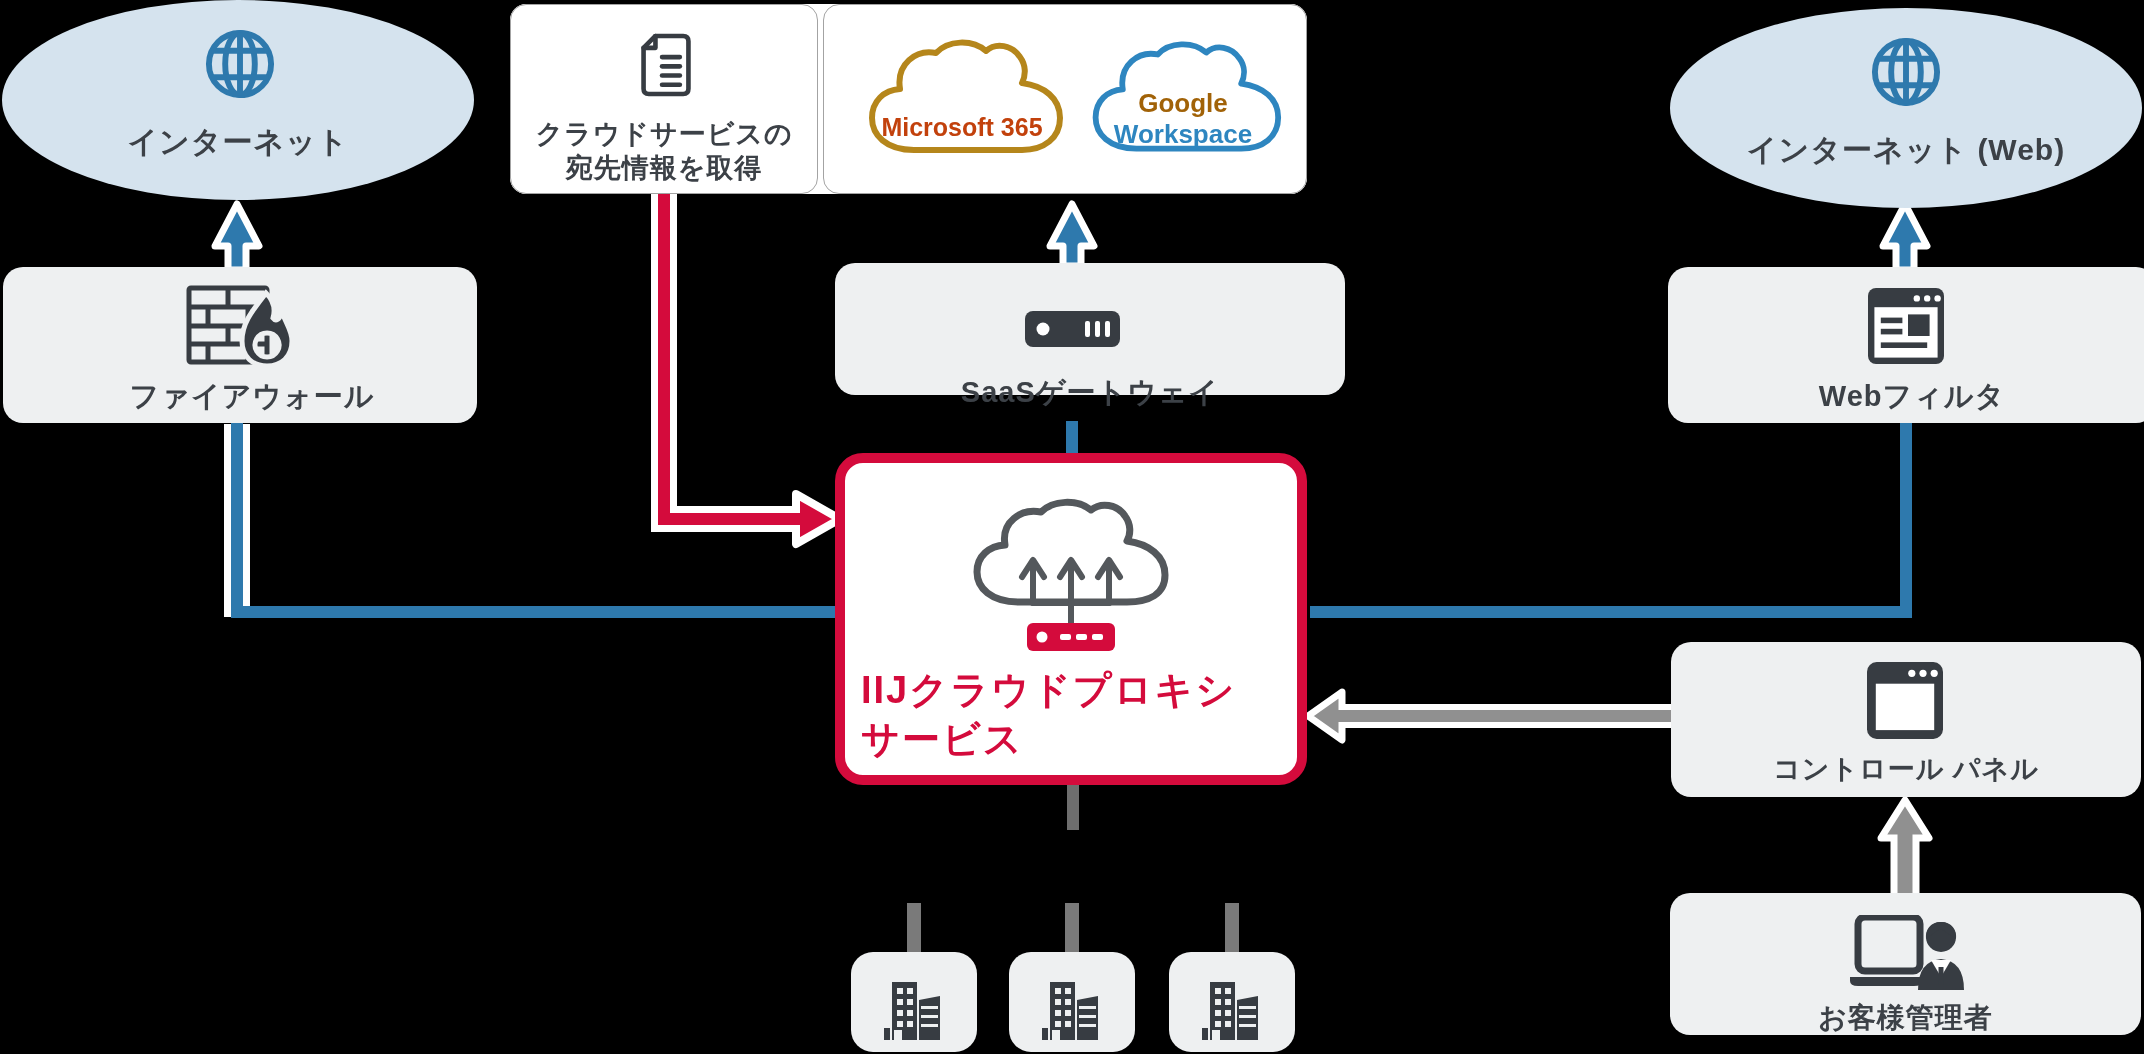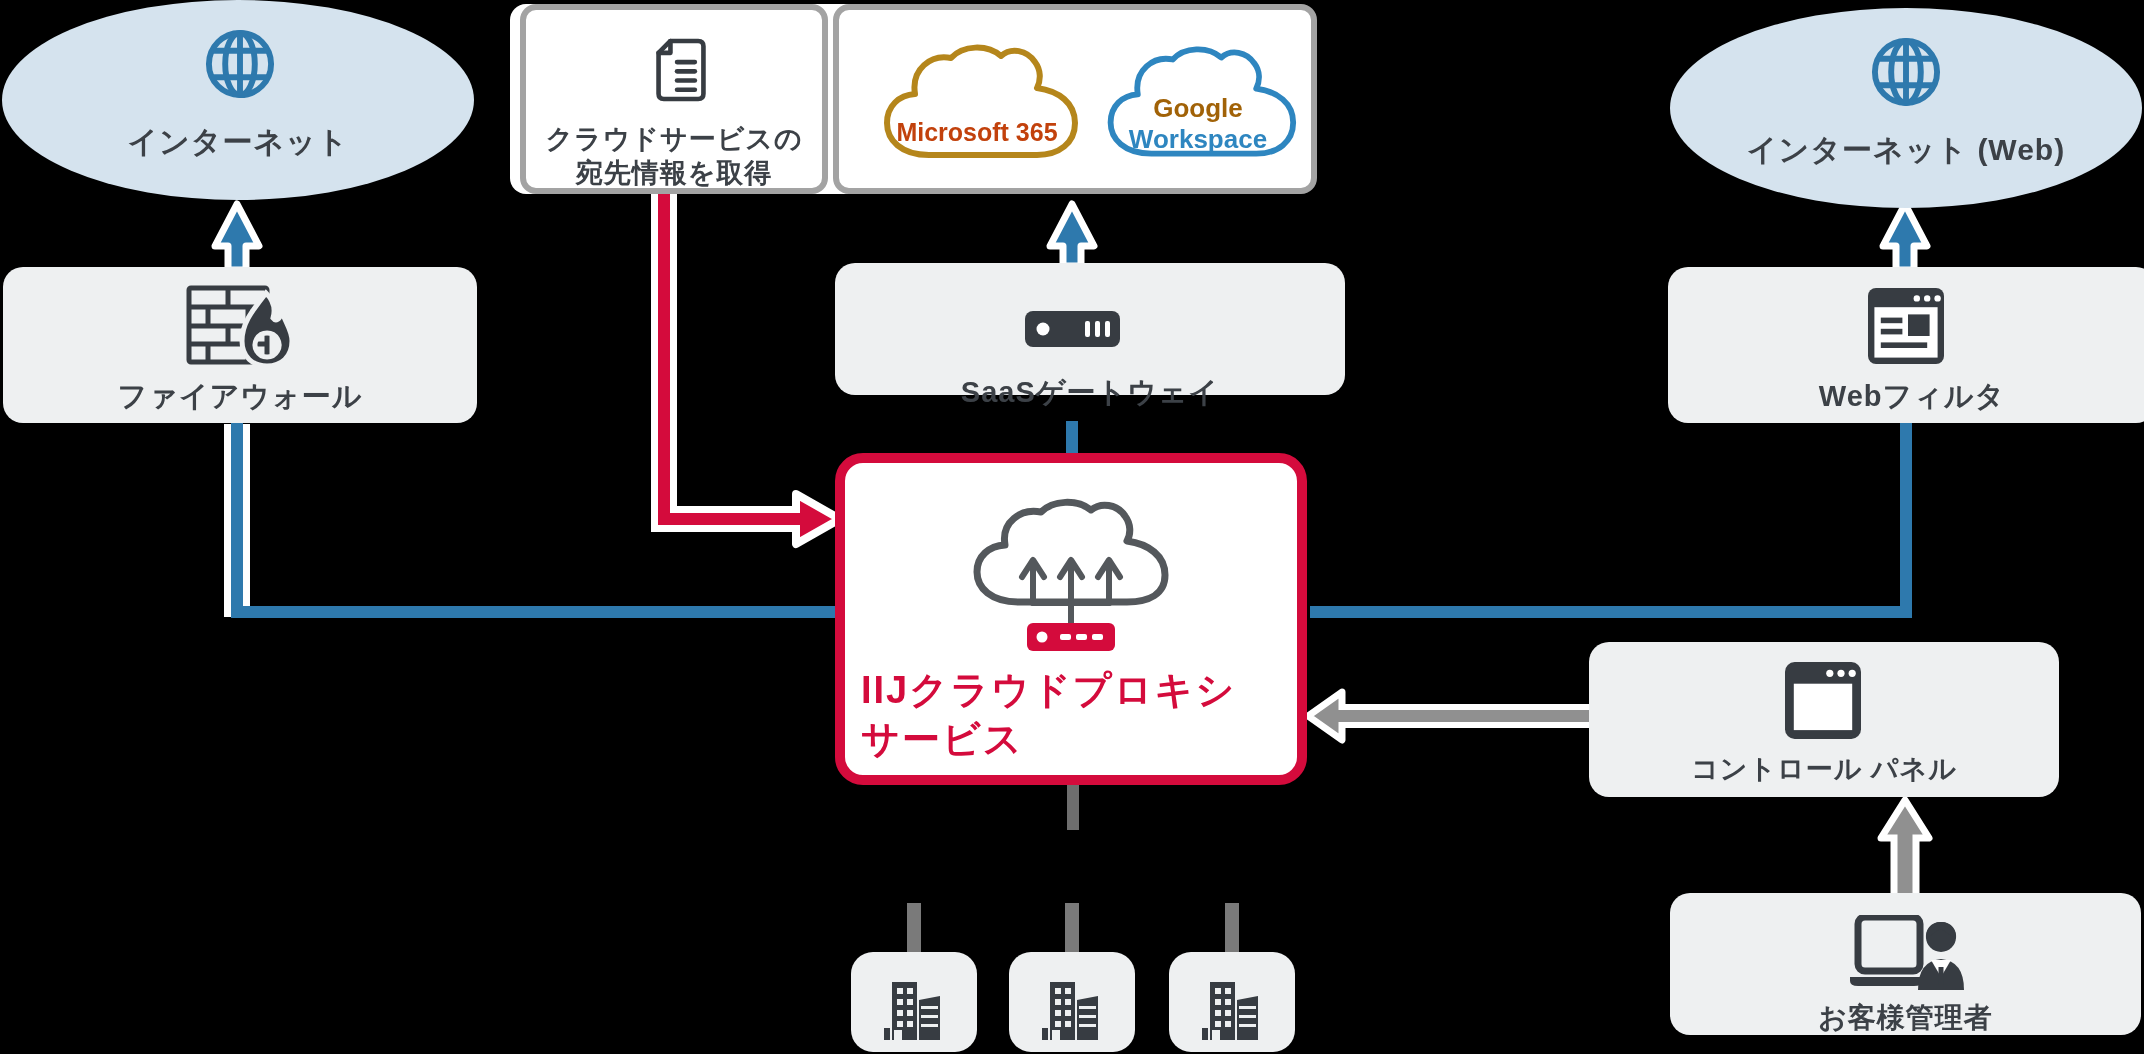--- a/index.html
+++ b/index.html
@@ -1,21 +1,21 @@
 <!DOCTYPE html>
 <html><head>
 <meta charset="utf-8">
 <style>
   html,body{margin:0;padding:0;background:#000;}
   #canvas{position:relative;width:2144px;height:1054px;background:#000;overflow:hidden;
           font-family:"Liberation Sans","DejaVu Sans",sans-serif;}
   .abs{position:absolute;}
   .ellipse{background:#d5e3ee;border-radius:50%;}
   .graybox{background:#eef0f1;border-radius:20px;}
-  .whitebox{background:#fff;border:6px solid #a3a3a3;border-radius:16px;box-sizing:border-box;margin-left:10px;}
+  .whitebox{background:#fff;border:1px solid #a3a3a3;border-radius:16px;box-sizing:border-box;}
   .lbl{position:absolute;left:0;width:100%;text-align:center;font-weight:bold;color:#3c4147;letter-spacing:1px;}
   .lbl30{font-size:30px;}
   .lbl29{font-size:29px;}
   .lbl28{font-size:28px;}
   .lbl27{font-size:27px;line-height:34px;}
   .iij-title{position:absolute;left:16px;width:100%;font-weight:bold;
              color:#d40b3c;font-size:38px;line-height:49px;letter-spacing:2px;}
   .cloud-word{position:absolute;width:100%;text-align:center;font-weight:bold;line-height:31px;}
   svg{display:block;}
 </style>
@@ -124,21 +124,21 @@
           <path d="M 3 59 H 81"></path>
         <path d="M 42 3 V 22"></path>
           <path d="M 22 22 V 41"></path>
           <path d="M 62 22 V 41"></path>
         <path d="M 42 41 V 59"></path>
           <path d="M 22 59 V 77"></path>
           <path d="M 62 59 V 77"></path>
       </g>
       <path d="M 80 8 C 66 26, 56 38, 56 56 C 56 72, 67 81, 81 81 C 95 81, 106 72, 106 56 C 106 45, 100 39, 96 27 C 93 35, 90 37, 87 33 C 90 23, 86 14, 80 8 Z M 81 48 a 12 12 0 1 0 0.1 0 Z" fill="#373c42" fill-rule="evenodd" stroke="#eef0f1" stroke-width="5"></path>
     </svg>
-    <div class="lbl lbl29" style="top:110px;">ファイアウォール</div>
+    <div class="lbl lbl29" style="top:110px;padding-left:12px;">ファイアウォール</div>
   </div>
 
   <div class="abs graybox" style="left:835px;top:263px;width:475px;height:132px;padding-left:35px;">
     <svg class="abs" style="left:190px;top:48px" width="95" height="36" viewBox="0 0 95 36">
       <rect x="0" y="0" width="95" height="36" rx="8" fill="#373c42"></rect>
       <circle cx="18" cy="18" r="6.5" fill="#fff"></circle>
       <rect x="60" y="10" width="5" height="16" rx="2" fill="#fff"></rect>
       <rect x="70" y="10" width="5" height="16" rx="2" fill="#fff"></rect>
       <rect x="80" y="10" width="5" height="16" rx="2" fill="#fff"></rect>
     </svg>
@@ -244,21 +244,21 @@
       <path d="M 37 22 L 58 18 V 62 H 37 Z" fill="#373c42"></path>
       <g fill="#eef0f1">
         <rect x="39" y="28" width="17" height="3"></rect>
           <rect x="39" y="37" width="17" height="3"></rect>
           <rect x="39" y="46" width="17" height="3"></rect>
       </g>
       <rect x="2" y="50" width="6" height="12" fill="#373c42"></rect>
     </svg>
   </div>
 
-  <div class="abs graybox" style="left:1589px;top:642px;width:470px;height:155px;">
+  <div class="abs graybox" style="left:1671px;top:642px;width:470px;height:155px;">
     <svg class="abs" style="left:196px;top:20px" width="76" height="77" viewBox="0 0 95 96">
       <rect x="0" y="0" width="95" height="96" rx="12" fill="#373c42"></rect>
       <circle cx="56" cy="14" r="4.5" fill="#fff"></circle>
         <circle cx="70" cy="14" r="4.5" fill="#fff"></circle>
         <circle cx="84" cy="14" r="4.5" fill="#fff"></circle>
       <rect x="11" y="27" width="73" height="58" fill="#fff"></rect>
     </svg>
     <div class="lbl lbl27" style="top:110px;">コントロール パネル</div>
   </div>
 

